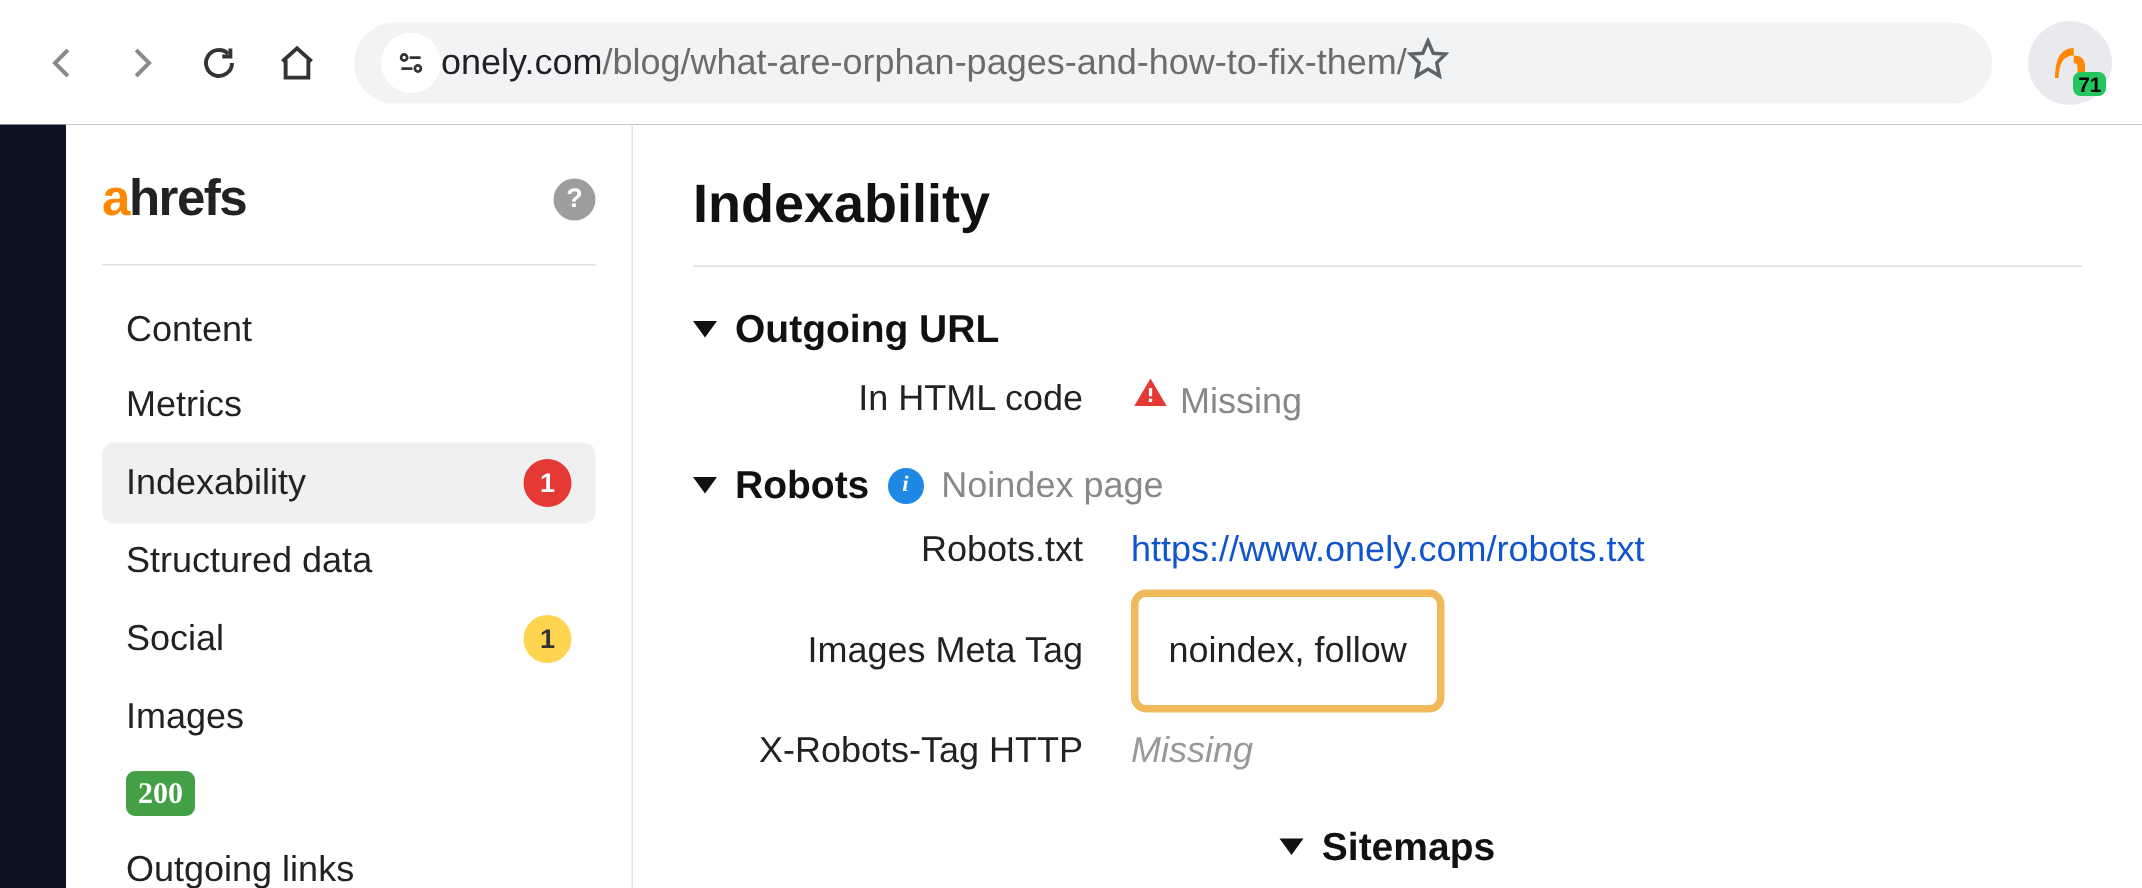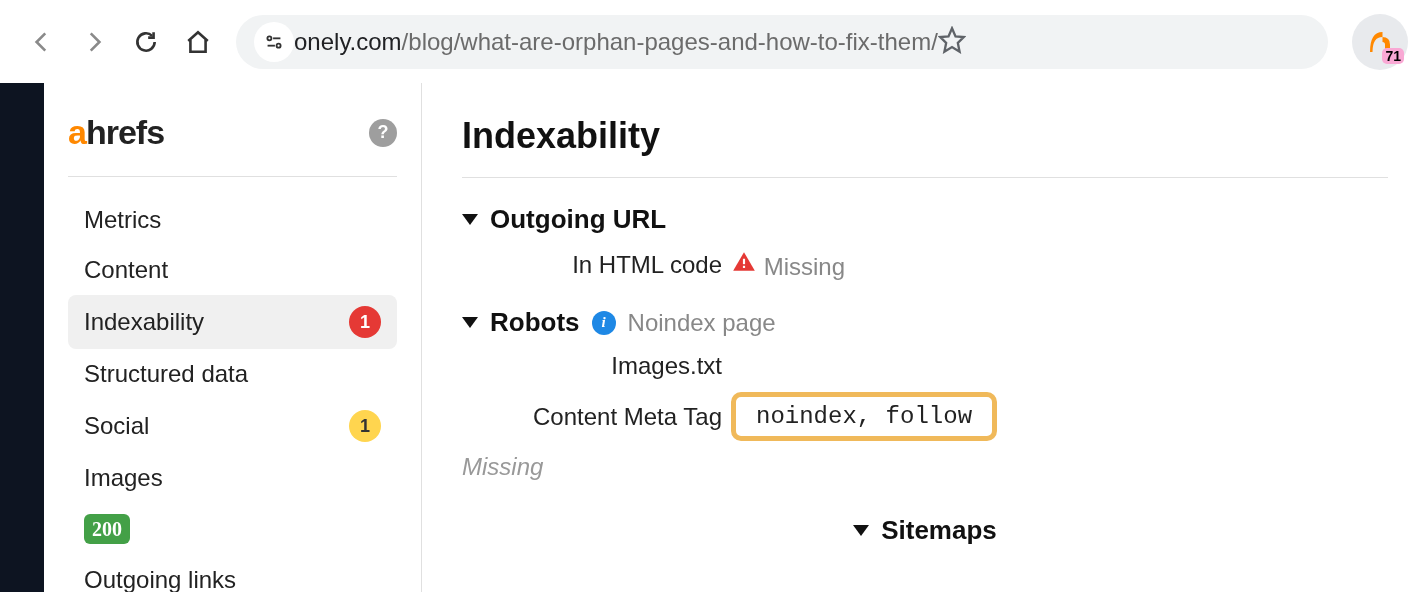--- a/index.html
+++ b/index.html
@@ -63,21 +63,21 @@
     background: #e8eaed;
     border-radius: 50%;
     display: flex; align-items: center; justify-content: center;
     position: relative;
     margin-left: 6px;
   }
   .ext-pill svg { width: 30px; height: 30px; }
   .ext-badge {
     position: absolute;
     bottom: 6px; right: 4px;
-    background: #f9a8d4;
+    background: #22c55e;
     color: #000;
     font-size: 14px;
     font-weight: 700;
     padding: 0px 3px;
     border-radius: 5px;
     line-height: 16px;
     text-align: center;
   }
 
   
@@ -177,42 +177,41 @@
     font-weight:700; font-size:15px;
     font-style: italic;
     font-family: Georgia, serif;
   }
   .section-note { font-size: 24px; color: #888; }
   .warn-icon svg { width: 26px; height: 26px; }
 
   .row {
     display: grid;
     grid-template-columns: 260px 1fr;
-    gap: 9px;
+    gap: 32px;
     align-items: center;
     margin: 12px 0;
   }
   .row-label {
     text-align: right;
     font-size: 24px;
     color: #222;
   }
   .row-val {
     font-size: 24px;
   }
   .missing { color: #999; font-style: italic; }
   .missing-plain { color: #888; }
   .link { color: #1155cc; }
   .highlight-box {
     display: inline-block;
     border: 5px solid #f0b95a;
     border-radius: 10px;
-    padding: 6px 20px;
+    padding: 22px 20px;
     color: #222;
-    font-family: Liberation Mono, monospace;
   }
 </style>
 </head>
 <body>
 
 <div class="browser-bar">
   <div class="nav-btn dis">
     <svg viewBox="0 0 24 24">
         <polyline points="15 4 7 12 15 20"></polyline>
       </svg>
@@ -262,24 +261,24 @@
 </div>
 
 <div class="panel">
   <div class="sidebar">
     <div class="logo-row">
       <div class="logo"><span class="a">a</span><span class="rest">hrefs</span></div>
       <div class="help-icon">?</div>
     </div>
 
     <div class="side-item">
+      <span>Content</span>
+    </div>
+    <div class="side-item">
       <span>Metrics</span>
-    </div>
-    <div class="side-item">
-      <span>Content</span>
     </div>
     <div class="side-item active">
       <span>Indexability</span>
       <span class="badge red">1</span>
     </div>
     <div class="side-item">
       <span>Structured data</span>
     </div>
     <div class="side-item">
       <span>Social</span>
@@ -317,29 +316,31 @@
       </div>
     </div>
 
     <div class="section-head">
       <div class="tri"></div>
       <div class="section-title">Robots</div>
       <div class="info-icon">i</div>
       <div class="section-note">Noindex page</div>
     </div>
     <div class="row">
-      <div class="row-label">Images.txt</div>
+      <div class="row-label">Robots.txt</div>
+      <div class="row-val link">https://www.onely.com/robots.txt</div>
     </div>
     <div class="row">
-      <div class="row-label">Content Meta Tag</div>
+      <div class="row-label">Images Meta Tag</div>
       <div class="row-val">
         <span class="highlight-box">noindex, follow</span>
       </div>
     </div>
     <div class="row">
+      <div class="row-label">X-Robots-Tag HTTP</div>
       <div class="row-val missing">Missing</div>
     </div>
 
     <div class="section-head" style="margin-top:34px;justify-content:center;">
       <div class="tri"></div>
       <div class="section-title">Sitemaps</div>
     </div>
   </div>
 </div>
 

